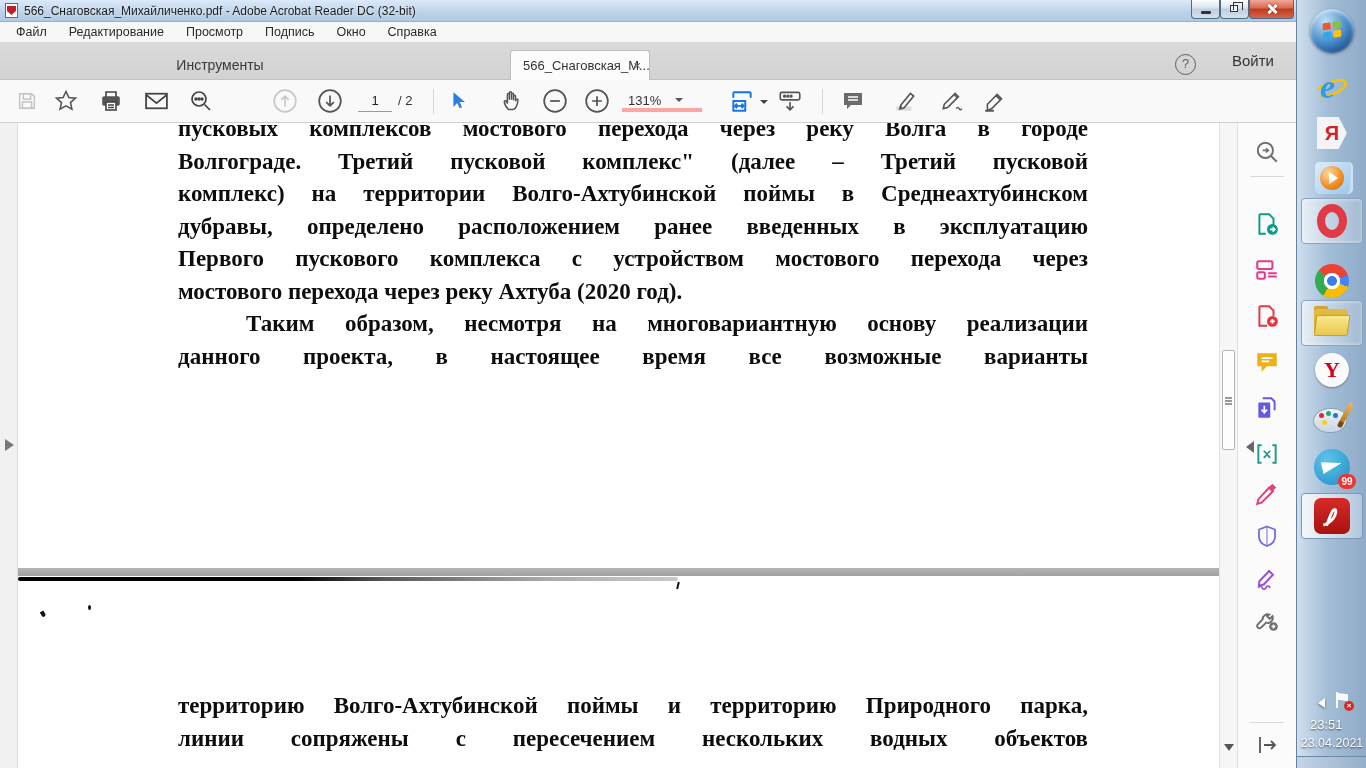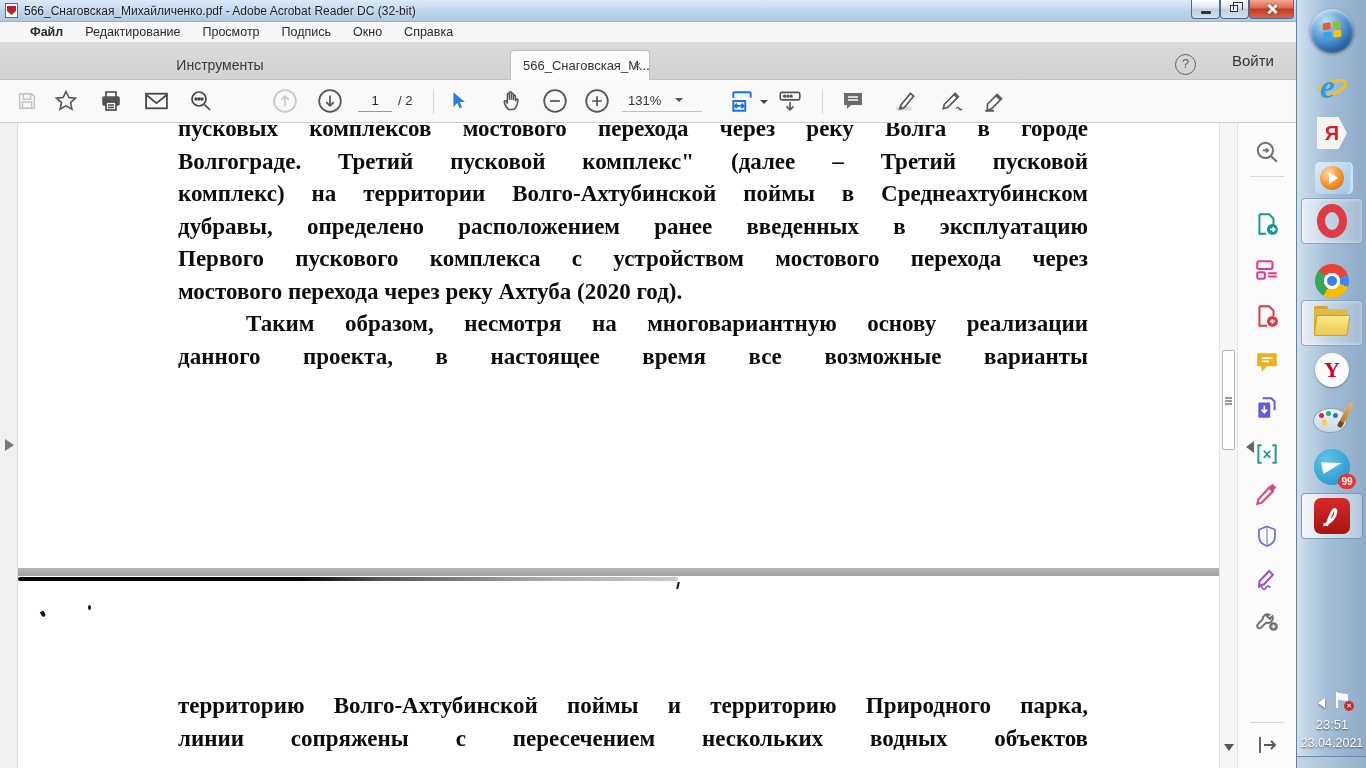--- a/index.html
+++ b/index.html
@@ -21,21 +21,21 @@
   .wbtn.rest i { position:absolute; left:9px; top:5px; width:8px; height:7px; border:1.5px solid #333; background:#eef4fa; }
   .wbtn.rest i:before { content:""; position:absolute; left:2px; top:-4px; width:8px; height:7px; border:1.5px solid #333; border-bottom:none; }
   .wbtn.close i { position:absolute; left:17px; top:4px; width:10px; height:10px; }
   .wbtn.close i:before,.wbtn.close i:after { content:""; position:absolute; left:4px; top:-1px; width:2.5px; height:12px; background:#fff; border-radius:1px; box-shadow:0 0 2px #7a1800; }
   .wbtn.close i:before { transform:rotate(45deg); } .wbtn.close i:after { transform:rotate(-45deg); }
 
   
   .menubar { position:absolute; left:0; top:22px; width:1296px; height:20px; background:#f7f7f7;
     display:flex; align-items:center; gap:0; }
   .menuitem { font-size:12.5px; color:#2b2b2b; padding:0 11px; cursor:default; }
-  .menuitem:first-child { padding-left:30px;font-weight:bold; }
+  .menuitem:first-child { padding-left:16px; }
 
   
   .tabbar { position:absolute; left:0; top:42px; width:1296px; height:38px;
     background:linear-gradient(#dadada,#d2d2d2); border-bottom:1px solid #c2c2c2; }
   .tab { position:absolute; top:8px; height:30px; line-height:30px; font-size:14px; color:#3a3a3a; text-align:center; }
   .tab.home { left:20px; width:110px;margin-top:25px; }
   .tab.tools { left:150px; width:140px; }
   .tab.doc { left:510px; width:140px; background:#fcfcfc; border:1px solid #bdbdbd; border-bottom:none;
     border-radius:4px 4px 0 0; padding:0 24px 0 12px; color:#333; font-size:13px; white-space:nowrap; }
   .tab.doc .closex { position:absolute; right:8px; top:0; font-size:13px; color:#666; cursor:default; }
@@ -43,21 +43,21 @@
     border-radius:50%; text-align:center; line-height:18px; font-size:13px; color:#5f5f5f; }
   .signin { position:absolute; right:22px; top:10px; font-size:15px; color:#333; }
 
   
   .toolbar { position:absolute; left:0; top:80px; width:1296px; height:43px; background:#f9f9f9; border-bottom:1px solid #cfcfcf; }
   .ti { position:absolute; top:50%; transform:translate(-50%,-50%); width:26px; height:26px; display:flex; align-items:center; justify-content:center; }
   .tsep { position:absolute; top:9px; width:1px; height:25px; background:#d6d6d6; }
   .pagebox { position:absolute; left:358px; top:10px; width:34px; height:22px; border-bottom:1px solid #9a9a9a;
     text-align:center; font-size:13px; color:#222; line-height:22px; }
   .pagetotal { position:absolute; left:398px; top:10px; font-size:13px; color:#333; line-height:22px; }
-  .zoombox { position:absolute; left:622px; top:10px; width:80px; height:22px; border-bottom:1px solid #fca5a5;
+  .zoombox { position:absolute; left:622px; top:10px; width:80px; height:22px; border-bottom:4px solid #fca5a5;
     font-size:13px; color:#333; line-height:22px; }
   .zoombox .zv { padding-left:6px; }
   .caret { display:inline-block; width:0; height:0; border:4px solid transparent; border-top-color:#555; margin-left:14px; vertical-align:middle; }
   .caret.sm { margin-left:3px; border-top-color:#444; }
 
   
   .main { position:absolute; left:0; top:123px; width:1296px; height:645px; background:#fca5a5; }
   .leftstrip { position:absolute; left:0; top:0; width:18px; height:645px; background:#f1f1f1; border-right:1px solid #ddd; }
   .expandL { position:absolute; left:5px; top:316px; width:0; height:0; border:6px solid transparent; border-left:9px solid #777; }
   .docarea { position:absolute; left:18px; top:0; width:1201px; height:645px; background:#fff; overflow:hidden; }
@@ -129,21 +129,21 @@
   .ico-tg .plane { position:absolute; left:8px; top:11px; width:0; height:0; border-style:solid; border-width:5px 0 7px 20px; border-color:transparent transparent transparent #fff; transform:rotate(-12deg); }
   .badge { position:absolute; right:-6px; bottom:-4px; min-width:18px; height:15px; background:#e33; border-radius:8px; color:#fff; font:bold 10px/15px "Liberation Sans",sans-serif; text-align:center; padding:0 3px; }
   .ico-acro { width:36px; height:36px; background:linear-gradient(#d82a28,#a61310); border-radius:7px; display:flex; align-items:center; justify-content:center; }
 
   .tray { position:absolute; left:0; top:690px; width:70px; color:#fff; }
   .hiddenArrow { position:absolute; left:16px; top:8px; width:0; height:0; border:5px solid transparent; border-right:7px solid #fff; filter:drop-shadow(0 1px 1px rgba(0,0,0,.5)); }
   .trayflag { position:absolute; left:38px; top:2px; width:16px; height:18px; }
   .trayflag .pole { position:absolute; left:1px; top:0; width:2px; height:16px; background:#fff; }
   .trayflag .cloth { position:absolute; left:3px; top:1px; width:10px; height:8px; background:#fff; clip-path:polygon(0 0,100% 15%,100% 100%,0 85%); opacity:.95; }
   .trayflag .err { position:absolute; right:-3px; bottom:-1px; width:10px; height:10px; background:#d62c20; border-radius:50%; color:#fff; font:bold 8px/10px "Liberation Sans",sans-serif; text-align:center; }
-  .clock { position:absolute; left:0; top:27px; width:70px; text-align:center; font-size:13px; text-shadow:0 1px 2px rgba(0,0,0,.6); }
+  .clock { position:absolute; left:0; top:27px; width:70px; text-align:left; font-size:13px; text-shadow:0 1px 2px rgba(0,0,0,.6);padding-left:13px; }
   .tdate { position:absolute; left:0; top:46px; width:70px; text-align:center; font-size:12.5px; text-shadow:0 1px 2px rgba(0,0,0,.6); }
   .showdesk { position:absolute; left:0; top:756px; width:70px; height:12px; background:linear-gradient(to right,#c4d4e4,#93afc9); border-top:1px solid #6c89a6; }
 
   svg { display:block; }
 </style>
 </head>
 <body>
 
 <div class="screen">
 

